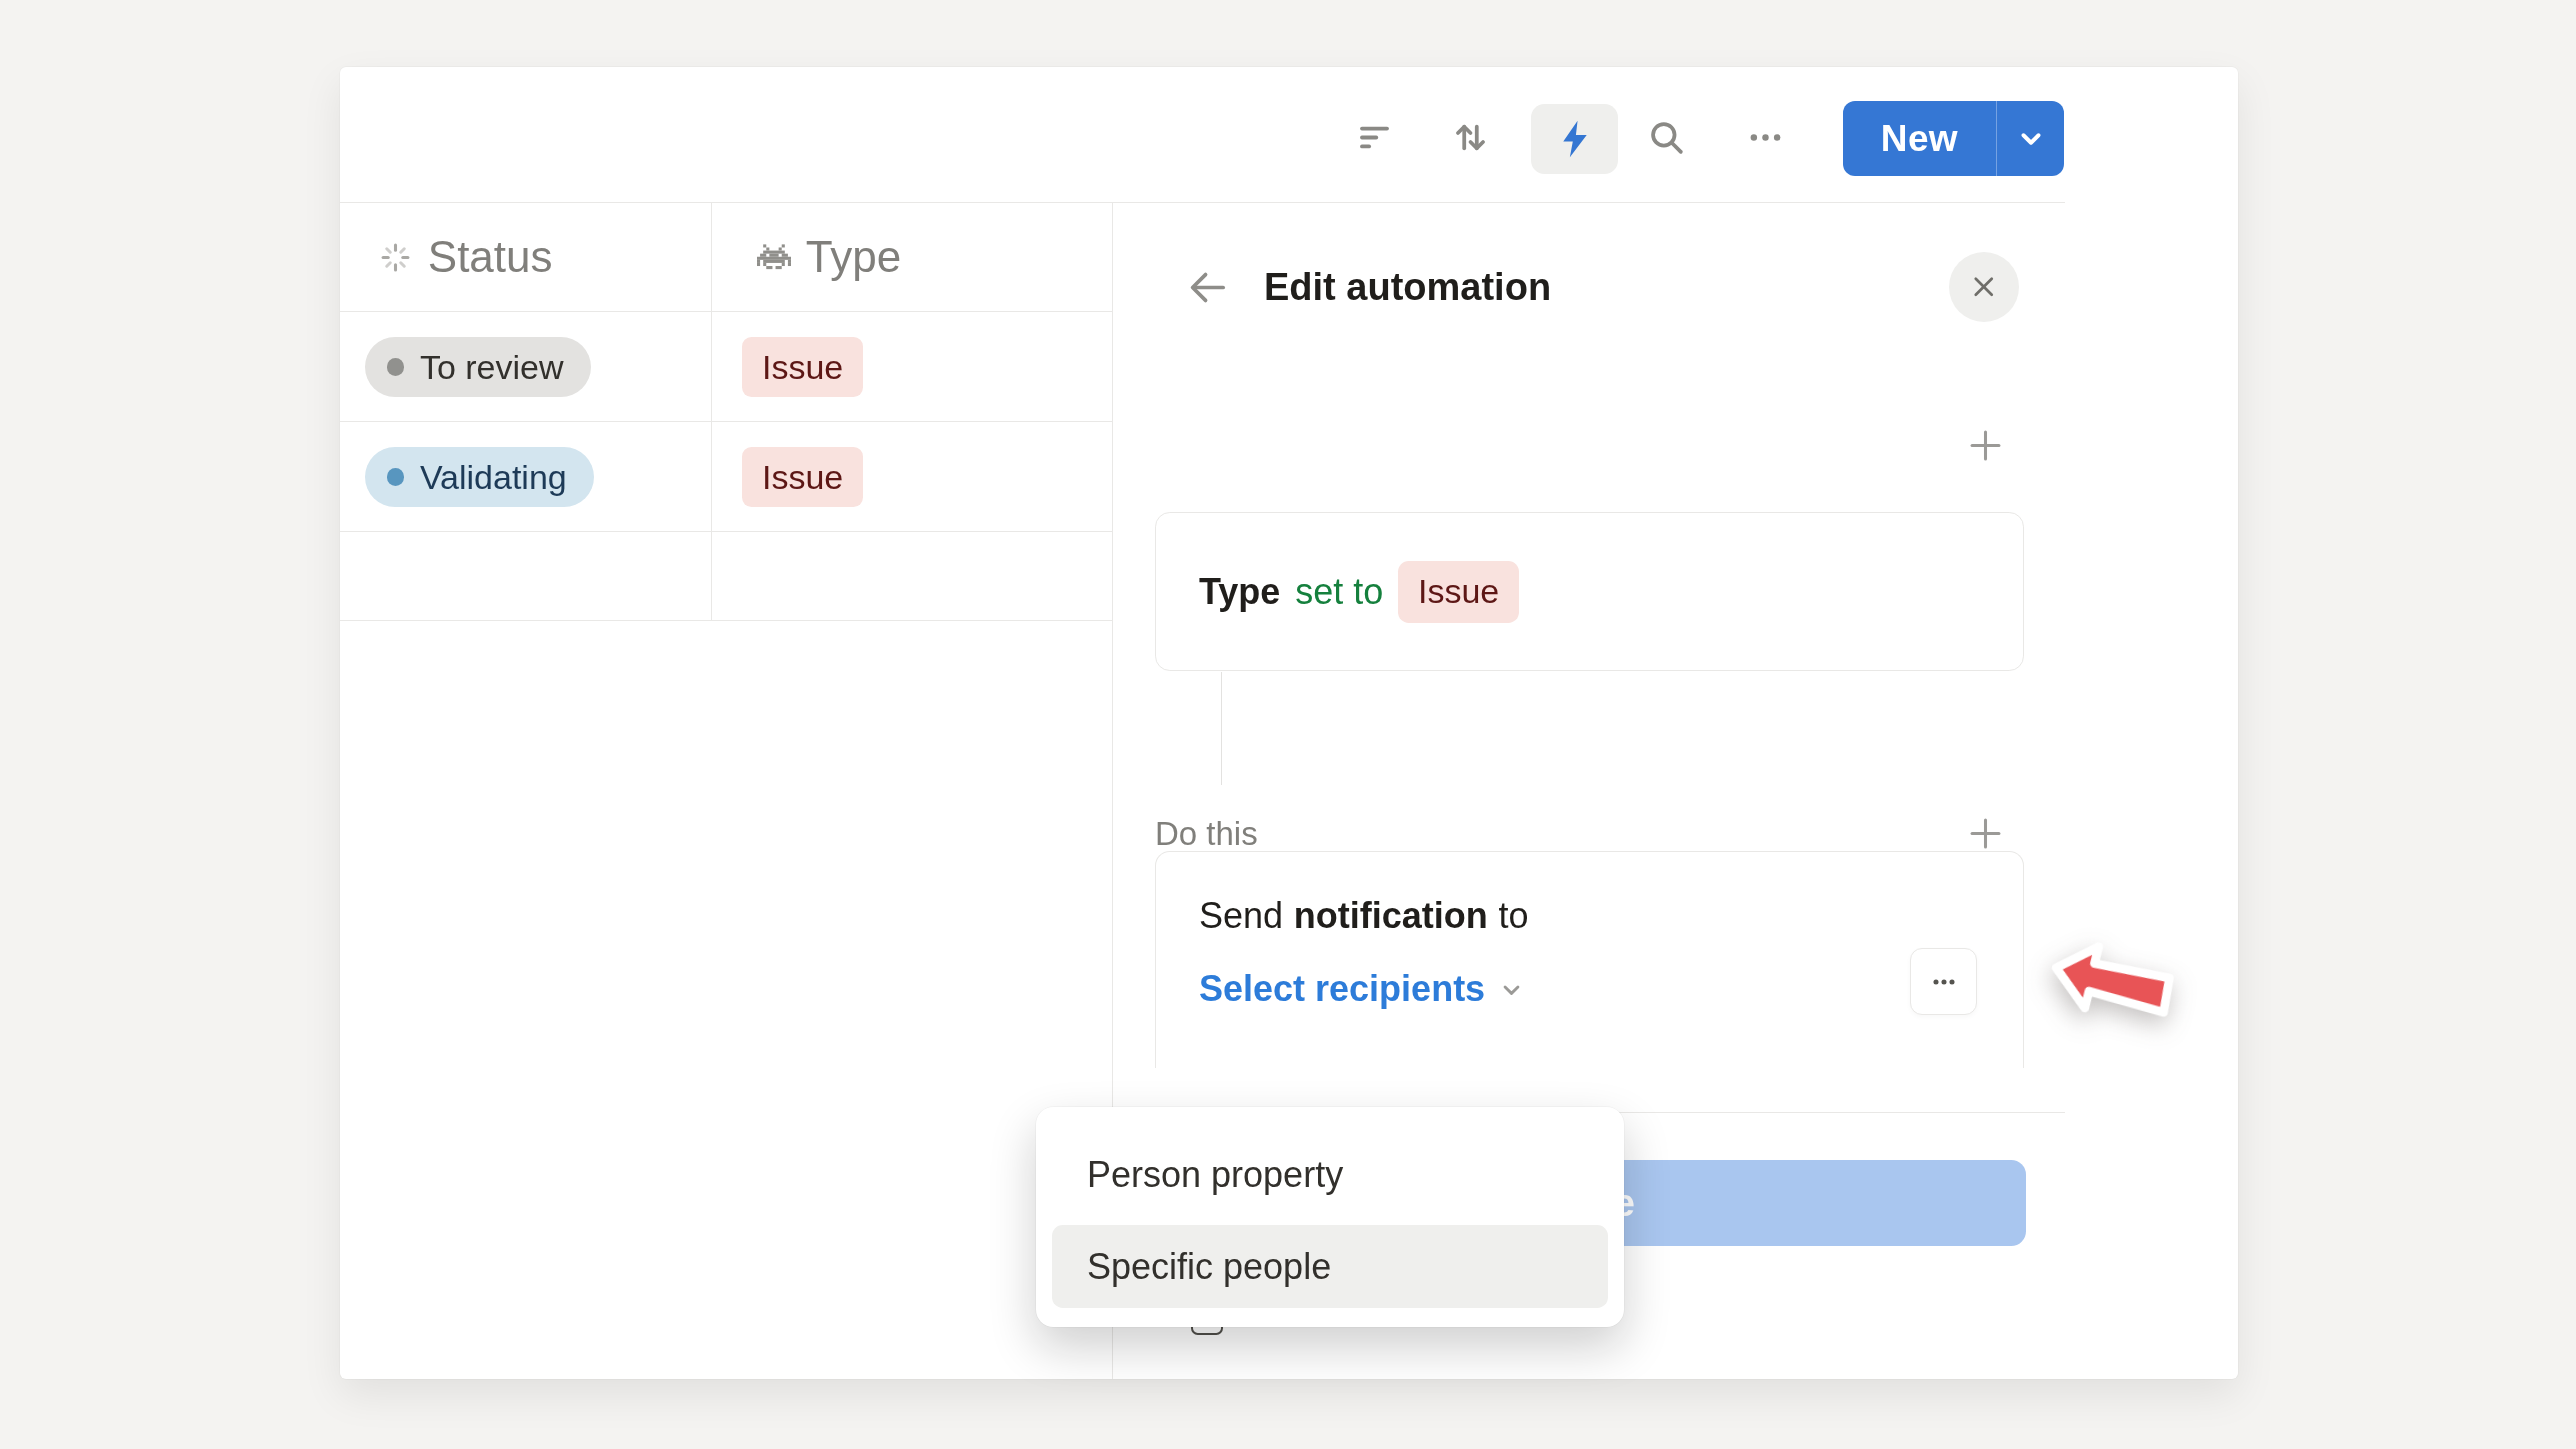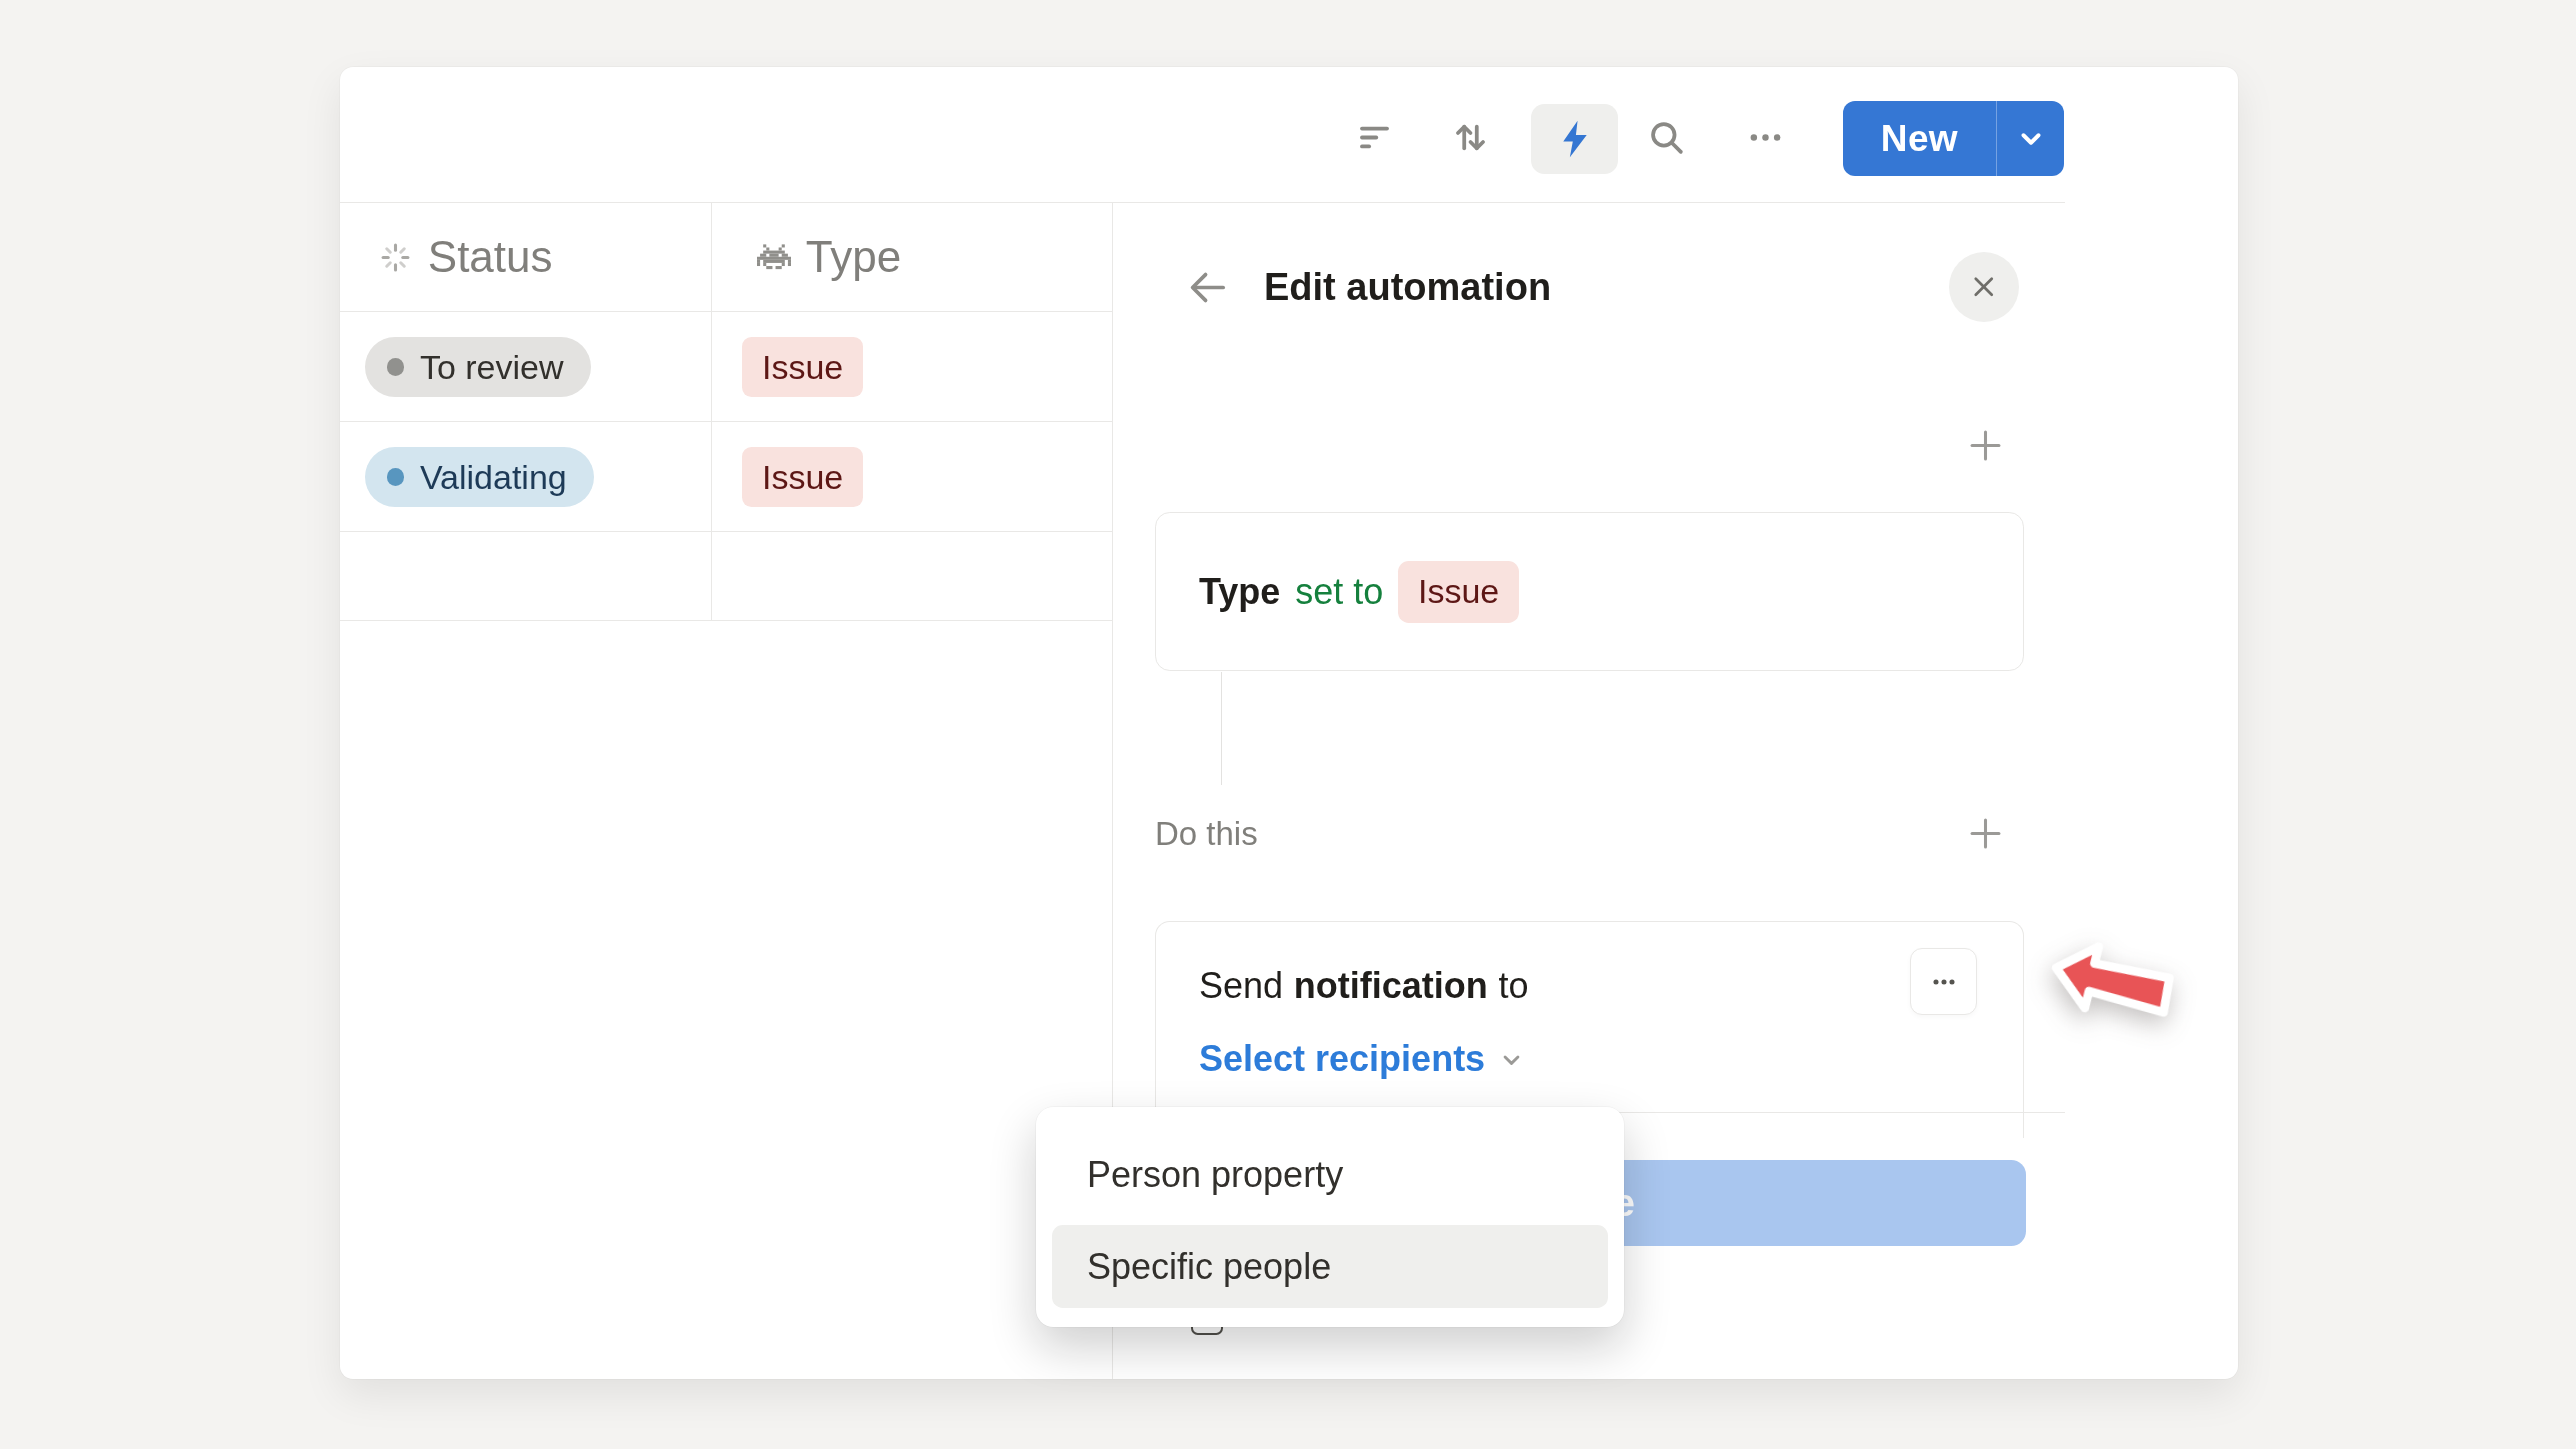--- a/index.html
+++ b/index.html
@@ -28,21 +28,21 @@
     background:var(--page-bg);
     font-family:"Liberation Sans","DejaVu Sans",sans-serif;
     color:var(--text-primary);
     overflow:hidden;
     position:relative;
   }
   .abs{position:absolute;}
   .window{
     left:340px;top:67px;width:1898px;height:1312px;
     background:var(--card-bg);
-    border-radius:13px;
+    border-radius:6px;
     box-shadow:0 0 0 0.7px rgba(0,0,0,0.03),0 16px 40px rgba(0,0,0,0.08);
   }
   
   .icon-btn{display:flex;align-items:center;justify-content:center;border-radius:9.4px;cursor:pointer;}
   .bolt-btn{left:1191px;top:37px;width:87px;height:70px;background:var(--hover-gray);border-radius:13.4px;display:flex;align-items:center;justify-content:center;}
   .new-btn{
     left:1503px;top:34px;width:221px;height:75px;
     background:var(--accent-blue);border-radius:12px;
     display:flex;align-items:stretch;color:#fff;overflow:hidden;
   }
@@ -261,21 +261,21 @@
 
   <div class="abs section-label" style="left:815px;top:745px;">Do this</div>
   <div class="abs plus-btn" style="left:1621px;top:742px;">
     <svg width="43" height="43" viewBox="0 0 24 24">
       <g stroke="#9B9A97" stroke-width="1.7" stroke-linecap="round">
           <line x1="12" y1="4.5" x2="12" y2="19.5"></line>
           <line x1="4.5" y1="12" x2="19.5" y2="12"></line>
         </g>
     </svg>
   </div>
-  <div class="abs flow-card action-card" style="left:815px;top:854px;height:217px;">
+  <div class="abs flow-card action-card" style="left:815px;top:784px;height:217px;">
     <div class="card-line" style="padding:43px 43px 0;">
       <span>Send</span>
       <span style="font-weight:700;margin:0 10.7px;">notification</span>
       <span>to</span>
     </div>
     <div class="recipients-link" style="margin:31px 0 0 43px;">
       <span>Select recipients</span>
       <svg width="31" height="31" viewBox="0 0 24 24">
         <polyline points="7,10 12,15 17,10" fill="none" stroke="#9B9A97" stroke-width="2.2" stroke-linecap="round" stroke-linejoin="round"></polyline>
       </svg>

